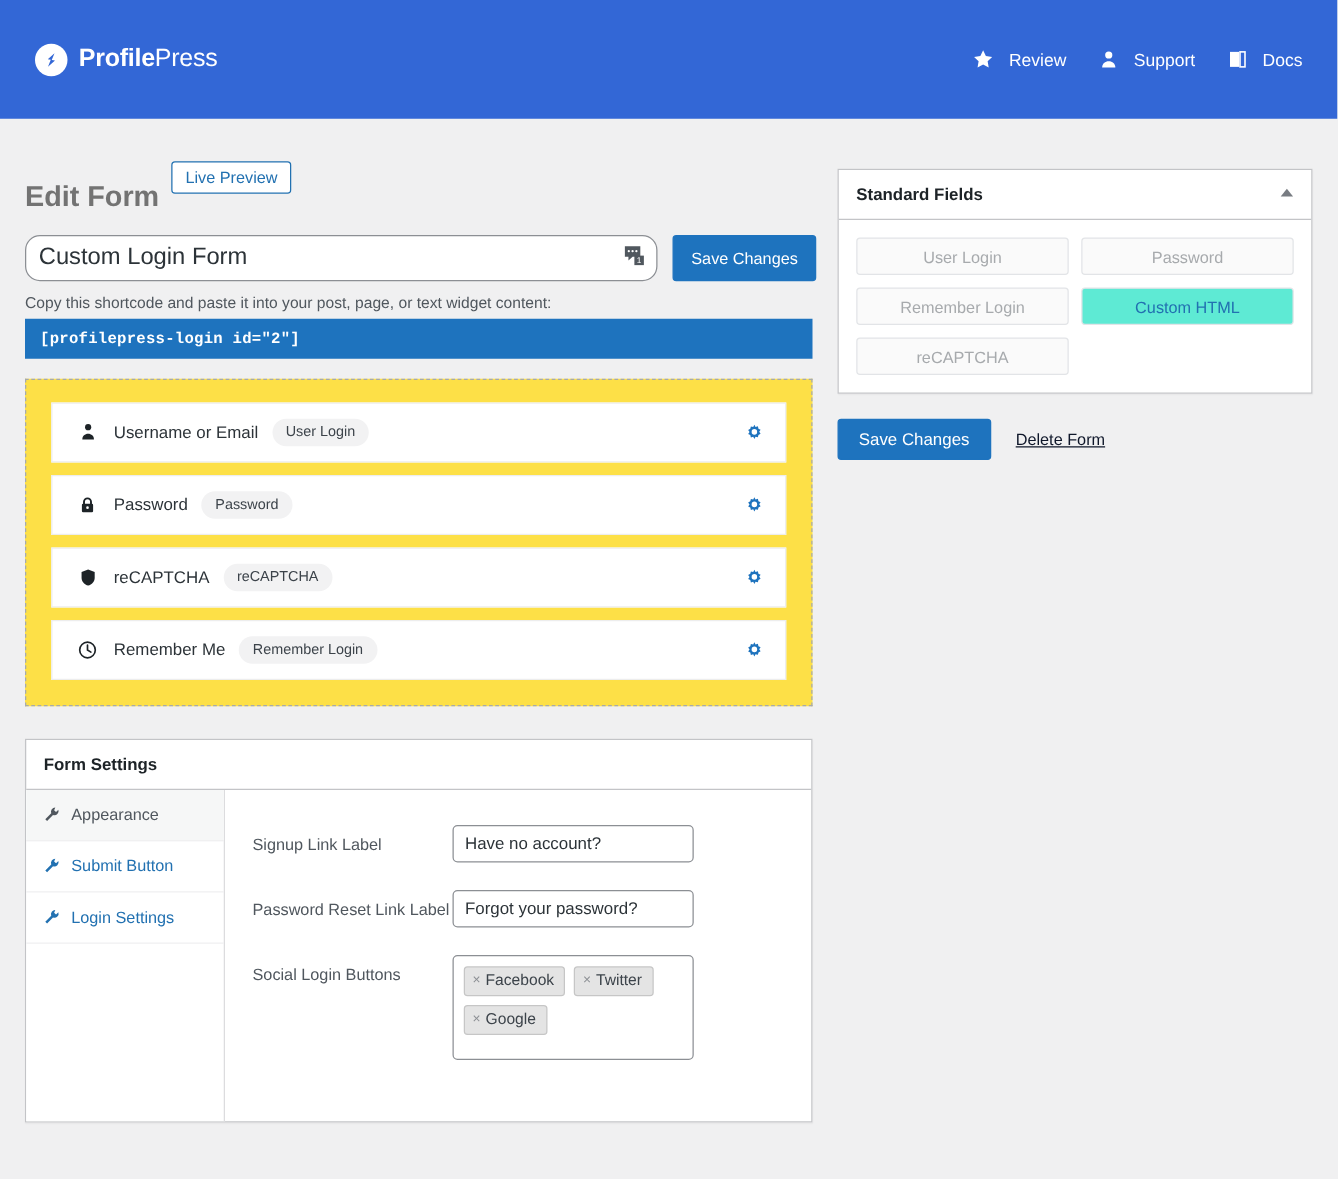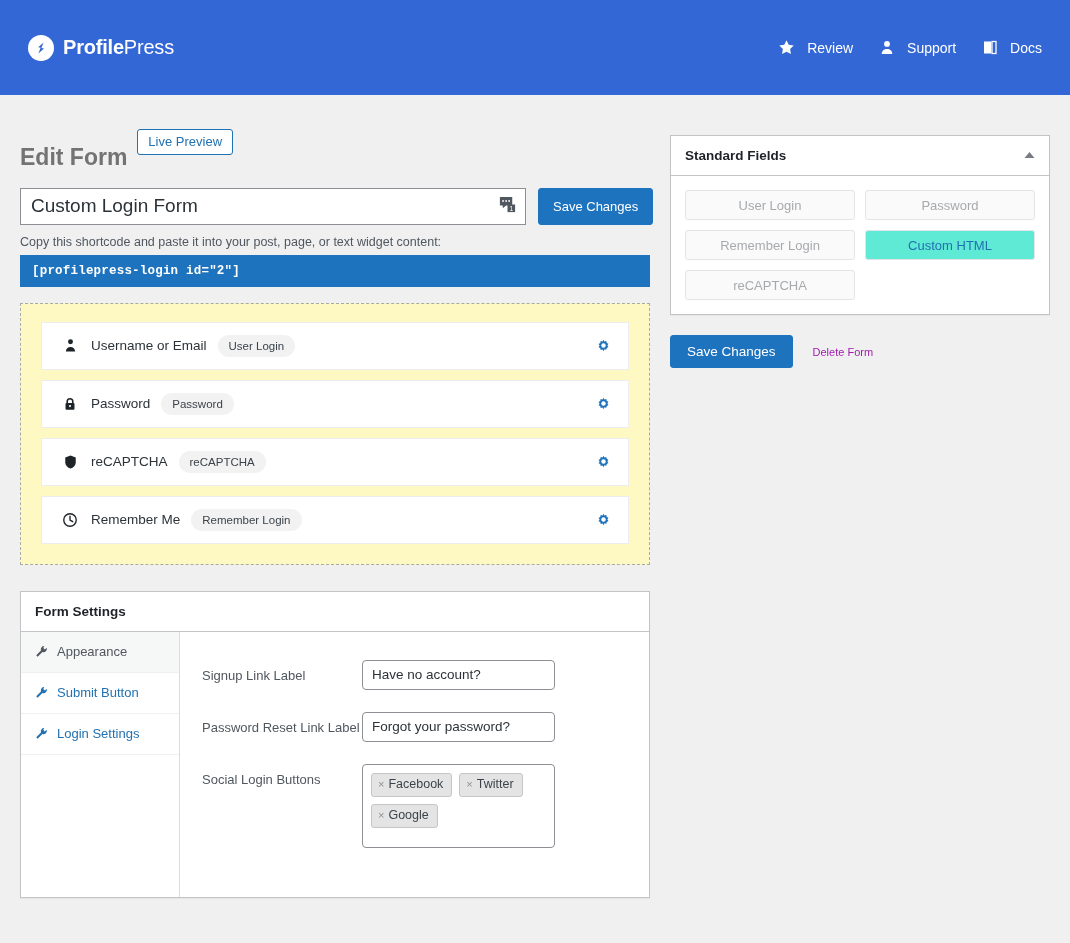--- a/index.html
+++ b/index.html
@@ -115,21 +115,21 @@
   .formname-wrap {
     position: relative;
     flex: 0 0 506px;
     width: 506px;
   }
   .formname-input {
     width: 100%;
     height: 37px;
     box-sizing: border-box;
     border: 1px solid #8c8f94;
-    border-radius: 0;
+    border-radius: 12px;
     background: #fff;
     font-size: 19px;
     color: #2c3338;
     padding: 2px 36px 2px 10px;
     font-family: inherit;
   }
   .formname-icon {
     position: absolute;
     right: 9px;
     top: 50%;
@@ -164,21 +164,21 @@
     font-weight: bold;
     padding: 9px 12px;
     box-sizing: border-box;
     letter-spacing: 0.2px;
   }
 
   
   .field-dropzone {
     margin-top: 16px;
     border: 1px dashed #a7aaad;
-    background: #fef9c3;
+    background: #fde047;
     padding: 18px 20px 20px 20px;
     box-sizing: border-box;
     text-align: right;
   }
   .field-row {
     background: #ffffff;
     border: 1px solid #ededed;
     height: 48px;
     display: flex;
     align-items: center;
@@ -285,22 +285,23 @@
     border: 1px solid #1e73be;
     border-radius: 3px;
     font-size: 13.5px;
     padding: 0 16px;
     height: 33px;
     line-height: 31px;
     cursor: pointer;
     font-family: inherit;
   }
   .danger-link {
-    color: #a21caf;
-    font-size: 11px;
+    color: #0f172a;
+    text-decoration: underline;
+    font-size: 13px;
     cursor: pointer;
   }
 
   
   .settings-panel { margin-top: 26px; }
   .settings-body { display: flex; align-items: stretch; min-height: 265px; }
   .settings-tabs {
     flex: 0 0 159px;
     width: 159px;
     border-right: 1px solid #dcdcde;

